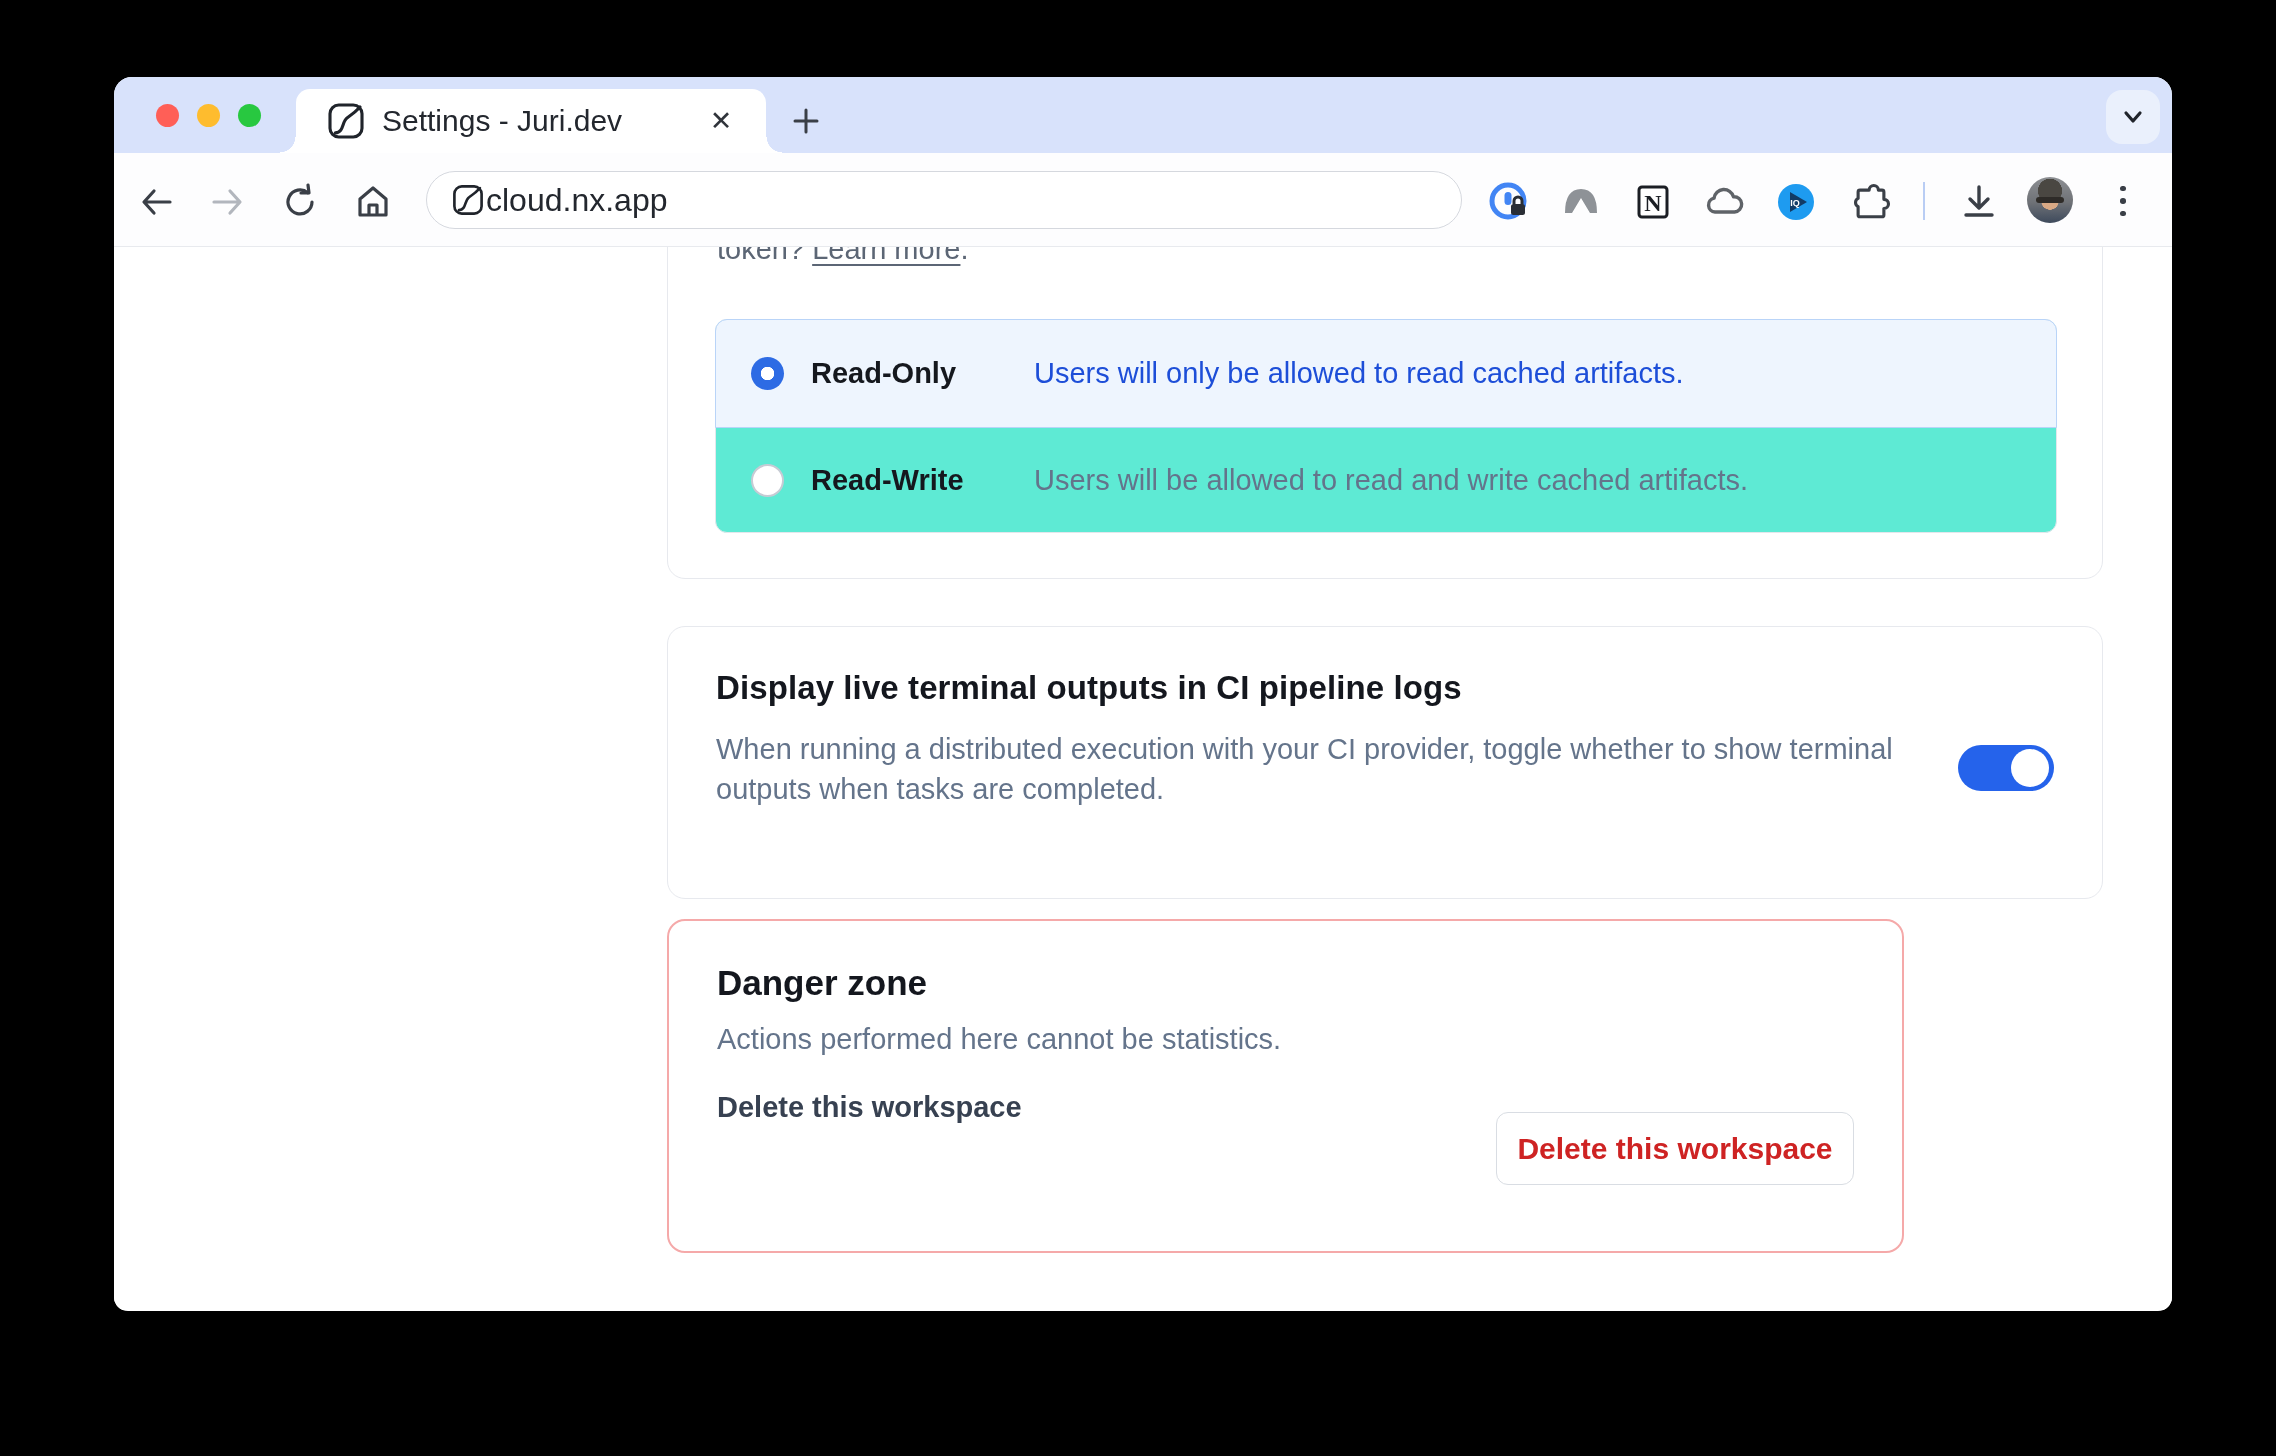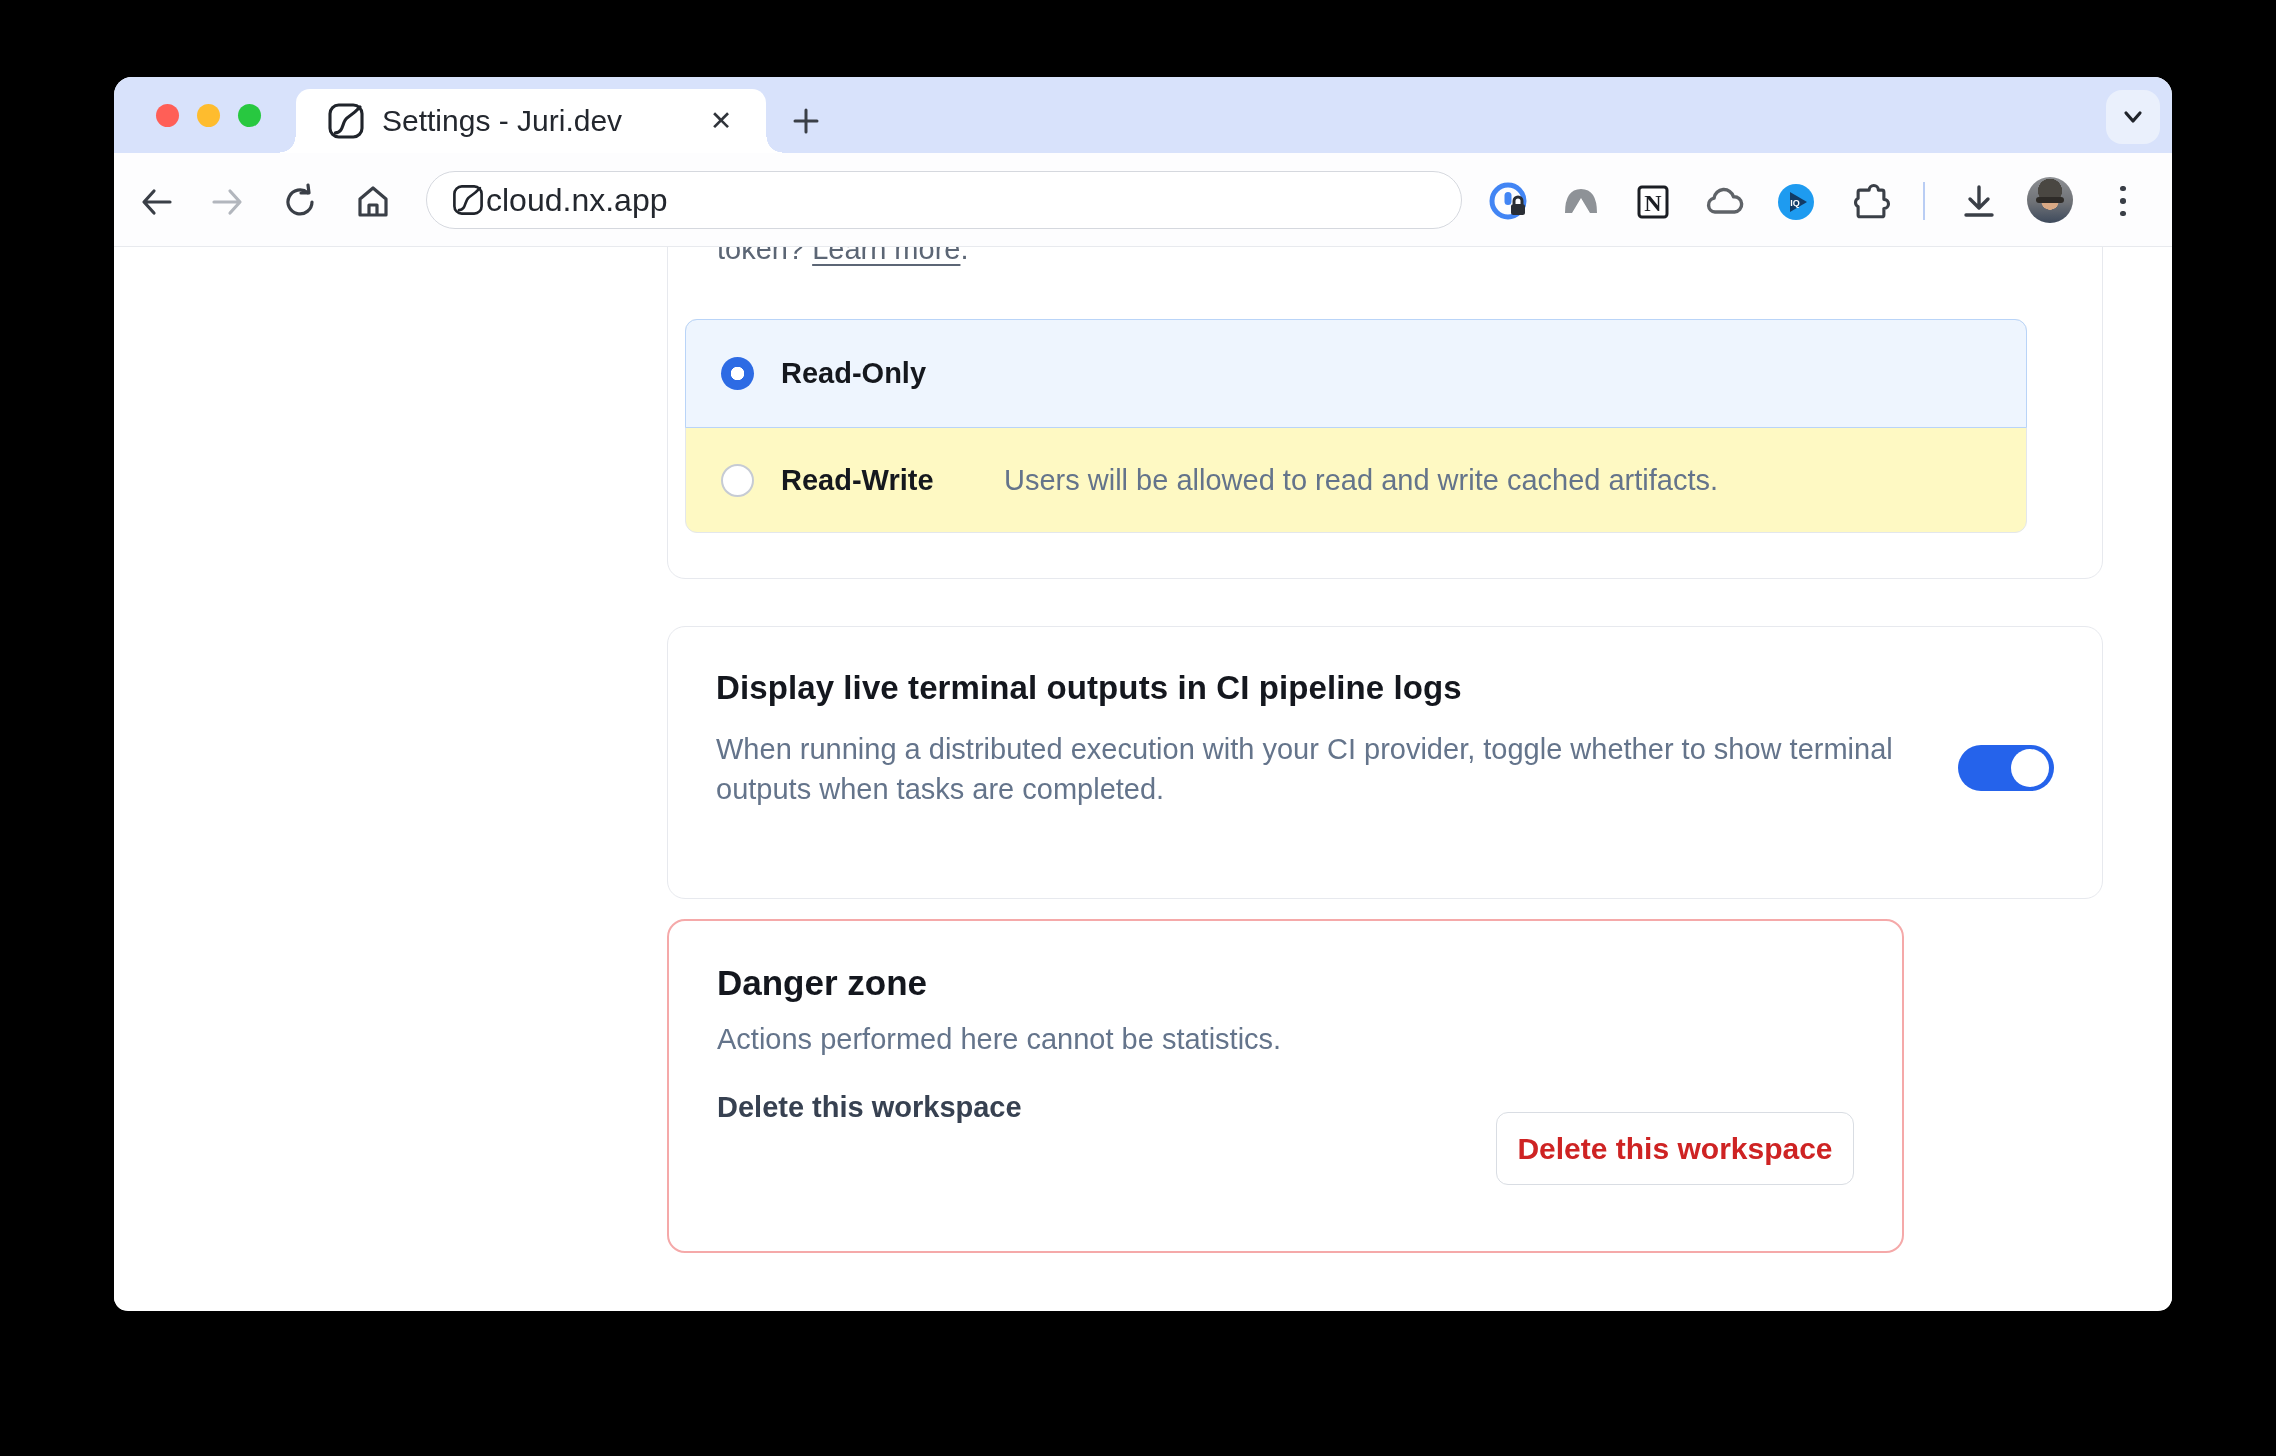--- a/index.html
+++ b/index.html
@@ -56,22 +56,22 @@
   .content { position:relative; height:1063px; background:#fff; overflow:hidden;padding-left:16px; }
 
   .card { position:absolute; background:#fff; border-radius:18px; }
   .card-outline { border:1.5px solid #E7E9EE; }
 
   .top-card { left:553px; top:-84px; width:1436px; height:416px; }
 
   .intro-line { position:absolute; left:603px; top:-14px; font-size:29px; color:#5C6675; }
   .intro-line u { text-underline-offset:5px; }
 
-  .radio-group { position:absolute; left:571px; top:72px; width:1342px; height:214px;
-                 border:1px solid #E3E7EC; border-radius:12px; background:#fef9c3; }
+  .radio-group { position:absolute; left:601px; top:72px; width:1342px; height:214px;
+                 border:1px solid #E3E7EC; border-radius:12px; background:#5eead4; }
   .option-row { display:flex; align-items:center; height:104px; padding-left:35px; cursor:pointer; }
   .option-row.selected { height:109px; margin:-1px -1px 0 -1px; background:#EEF5FE;
                          border:1px solid #B9D4F8; border-radius:12px 12px 0 0; }
   .radio { width:33px; height:33px; border-radius:50%; border:2px solid #C6CBD4; background:#fff; flex:none; }
   .option-row.selected .radio { border:none; background:radial-gradient(circle, #fff 0 6.5px, #2D6BE4 7px); }
   .opt-label { margin-left:27px; width:223px; font-size:29px; font-weight:700; color:#15181E; flex:none; }
   .opt-desc { font-size:29px; color:#64748B; }
   .option-row.selected .opt-desc { color:#1D4ED8; }
 
   .terminal-card { left:553px; top:379px; width:1436px; height:273px; padding:42px 48px; }
@@ -220,20 +220,21 @@
       <div class="card card-outline top-card"></div>
 
       <div class="intro-line">
         <span>token? </span><u>Learn more</u><span>.</span>
       </div>
 
       <div class="radio-group">
         <div class="option-row selected">
           <span class="radio"></span>
           <span class="opt-label">Read-Only</span>
+          <span class="opt-desc">Users will only be allowed to read cached artifacts.</span>
         </div>
         <div class="option-row">
           <span class="radio"></span>
           <span class="opt-label">Read-Write</span>
           <span class="opt-desc">Users will be allowed to read and write cached artifacts.</span>
         </div>
       </div>
 
       <div class="card card-outline terminal-card">
         <div class="card-h2">Display live terminal outputs in CI pipeline logs</div>

